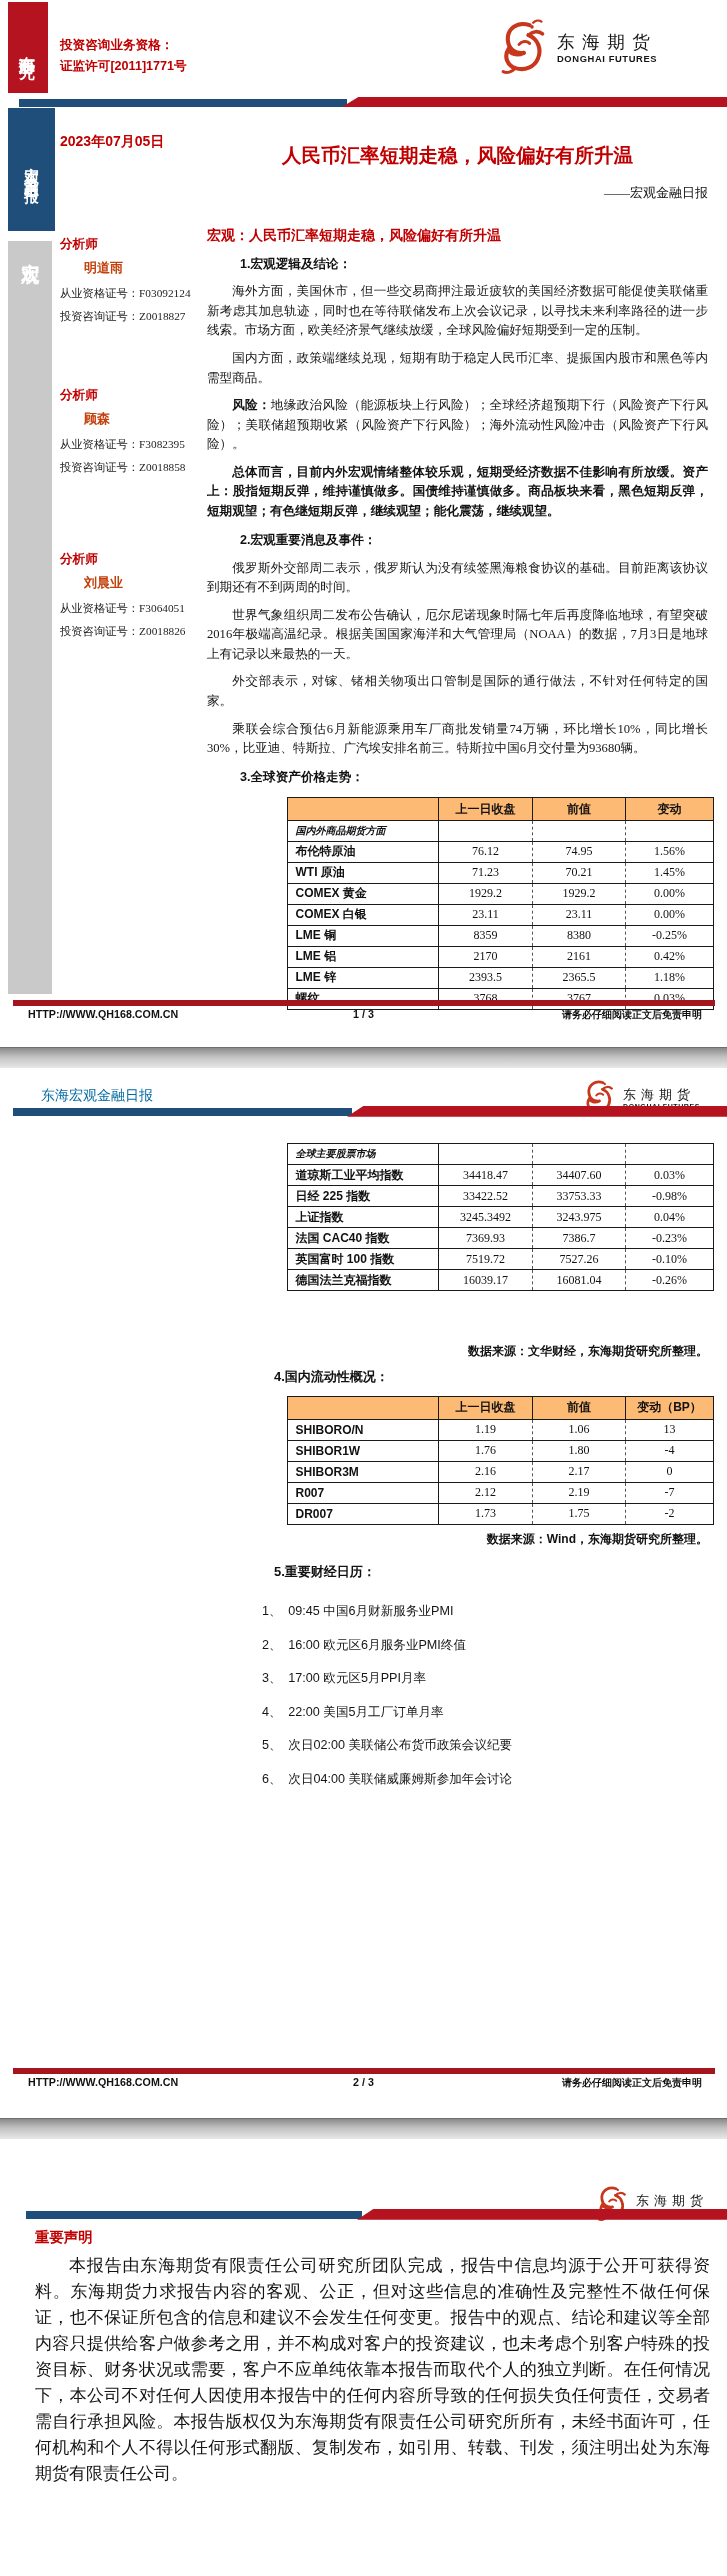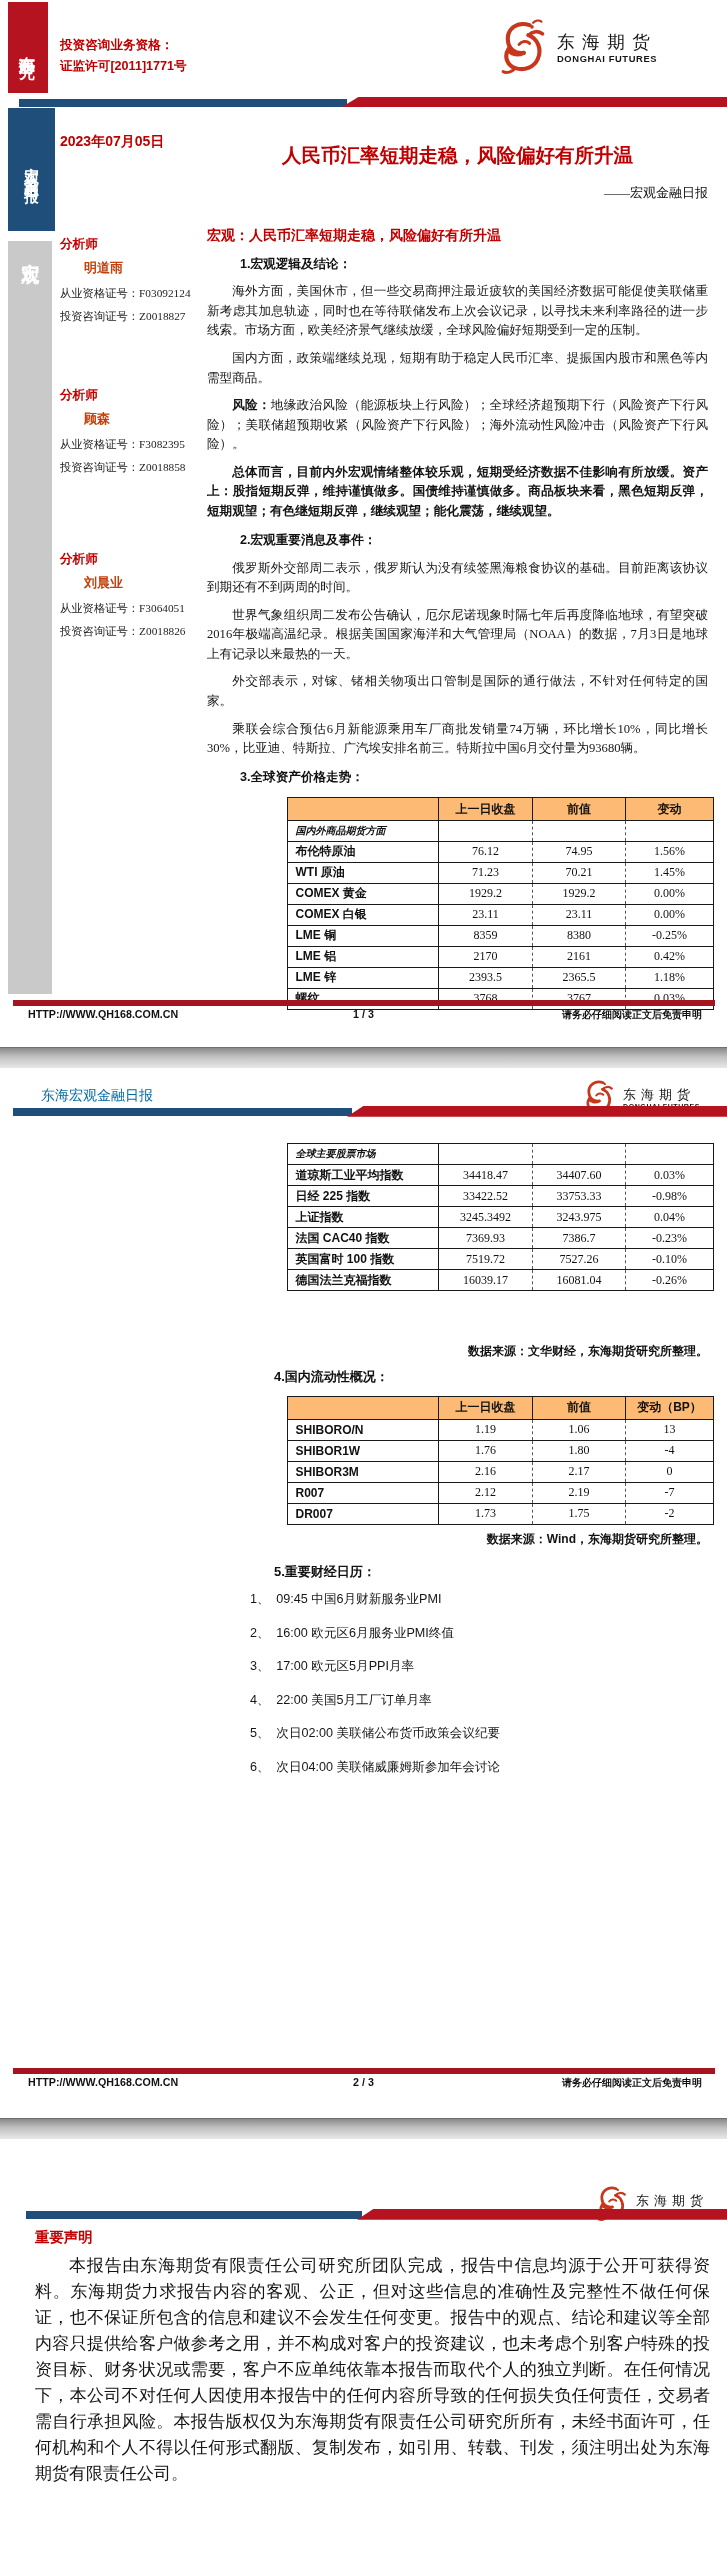--- a/index.html
+++ b/index.html
@@ -66,21 +66,21 @@
 
   
   .p2-title{position:absolute;left:41px;top:19px;color:#0369a1;font-weight:normal;font-size:14px;}
   .logo-p2{position:absolute;left:583px;top:10px;}
   .tcont{position:absolute;left:287px;top:75px;}
   .src{position:absolute;right:19px;font-weight:bold;font-size:12px;color:#111;}
   .src1{top:275px;} .src2{top:463px;}
   .h-p2{position:absolute;left:274px;font-weight:bold;font-size:13px;color:#111;}
   .h4{top:300px;} .h5{top:495px;}
   .tliq{position:absolute;left:287px;top:328px;}
-  .calendar{position:absolute;left:250px;top:522px;margin:0;padding:0;list-style:none;}
+  .calendar{position:absolute;left:250px;top:522px;margin:12px;padding:0;list-style:none;}
   .calendar li{margin:0 0 14px 0;font-size:12.6px;line-height:19.5px;color:#161616;}
   .calendar .no{display:inline-block;width:25px;}
   .calendar .evt{margin-left:1.3px;}
 
   
   .logo-p3{position:absolute;left:596px;top:45px;}
   .p3-head{position:absolute;left:35px;top:89px;color:#c00000;font-weight:bold;font-size:14.4px;}
   .disclaimer{position:absolute;left:35px;top:114px;width:675px;font-family:"Liberation Serif","DejaVu Serif",serif;font-size:17px;line-height:26px;text-indent:2em;text-align:justify;color:#141414;}
 </style>
 </head>

